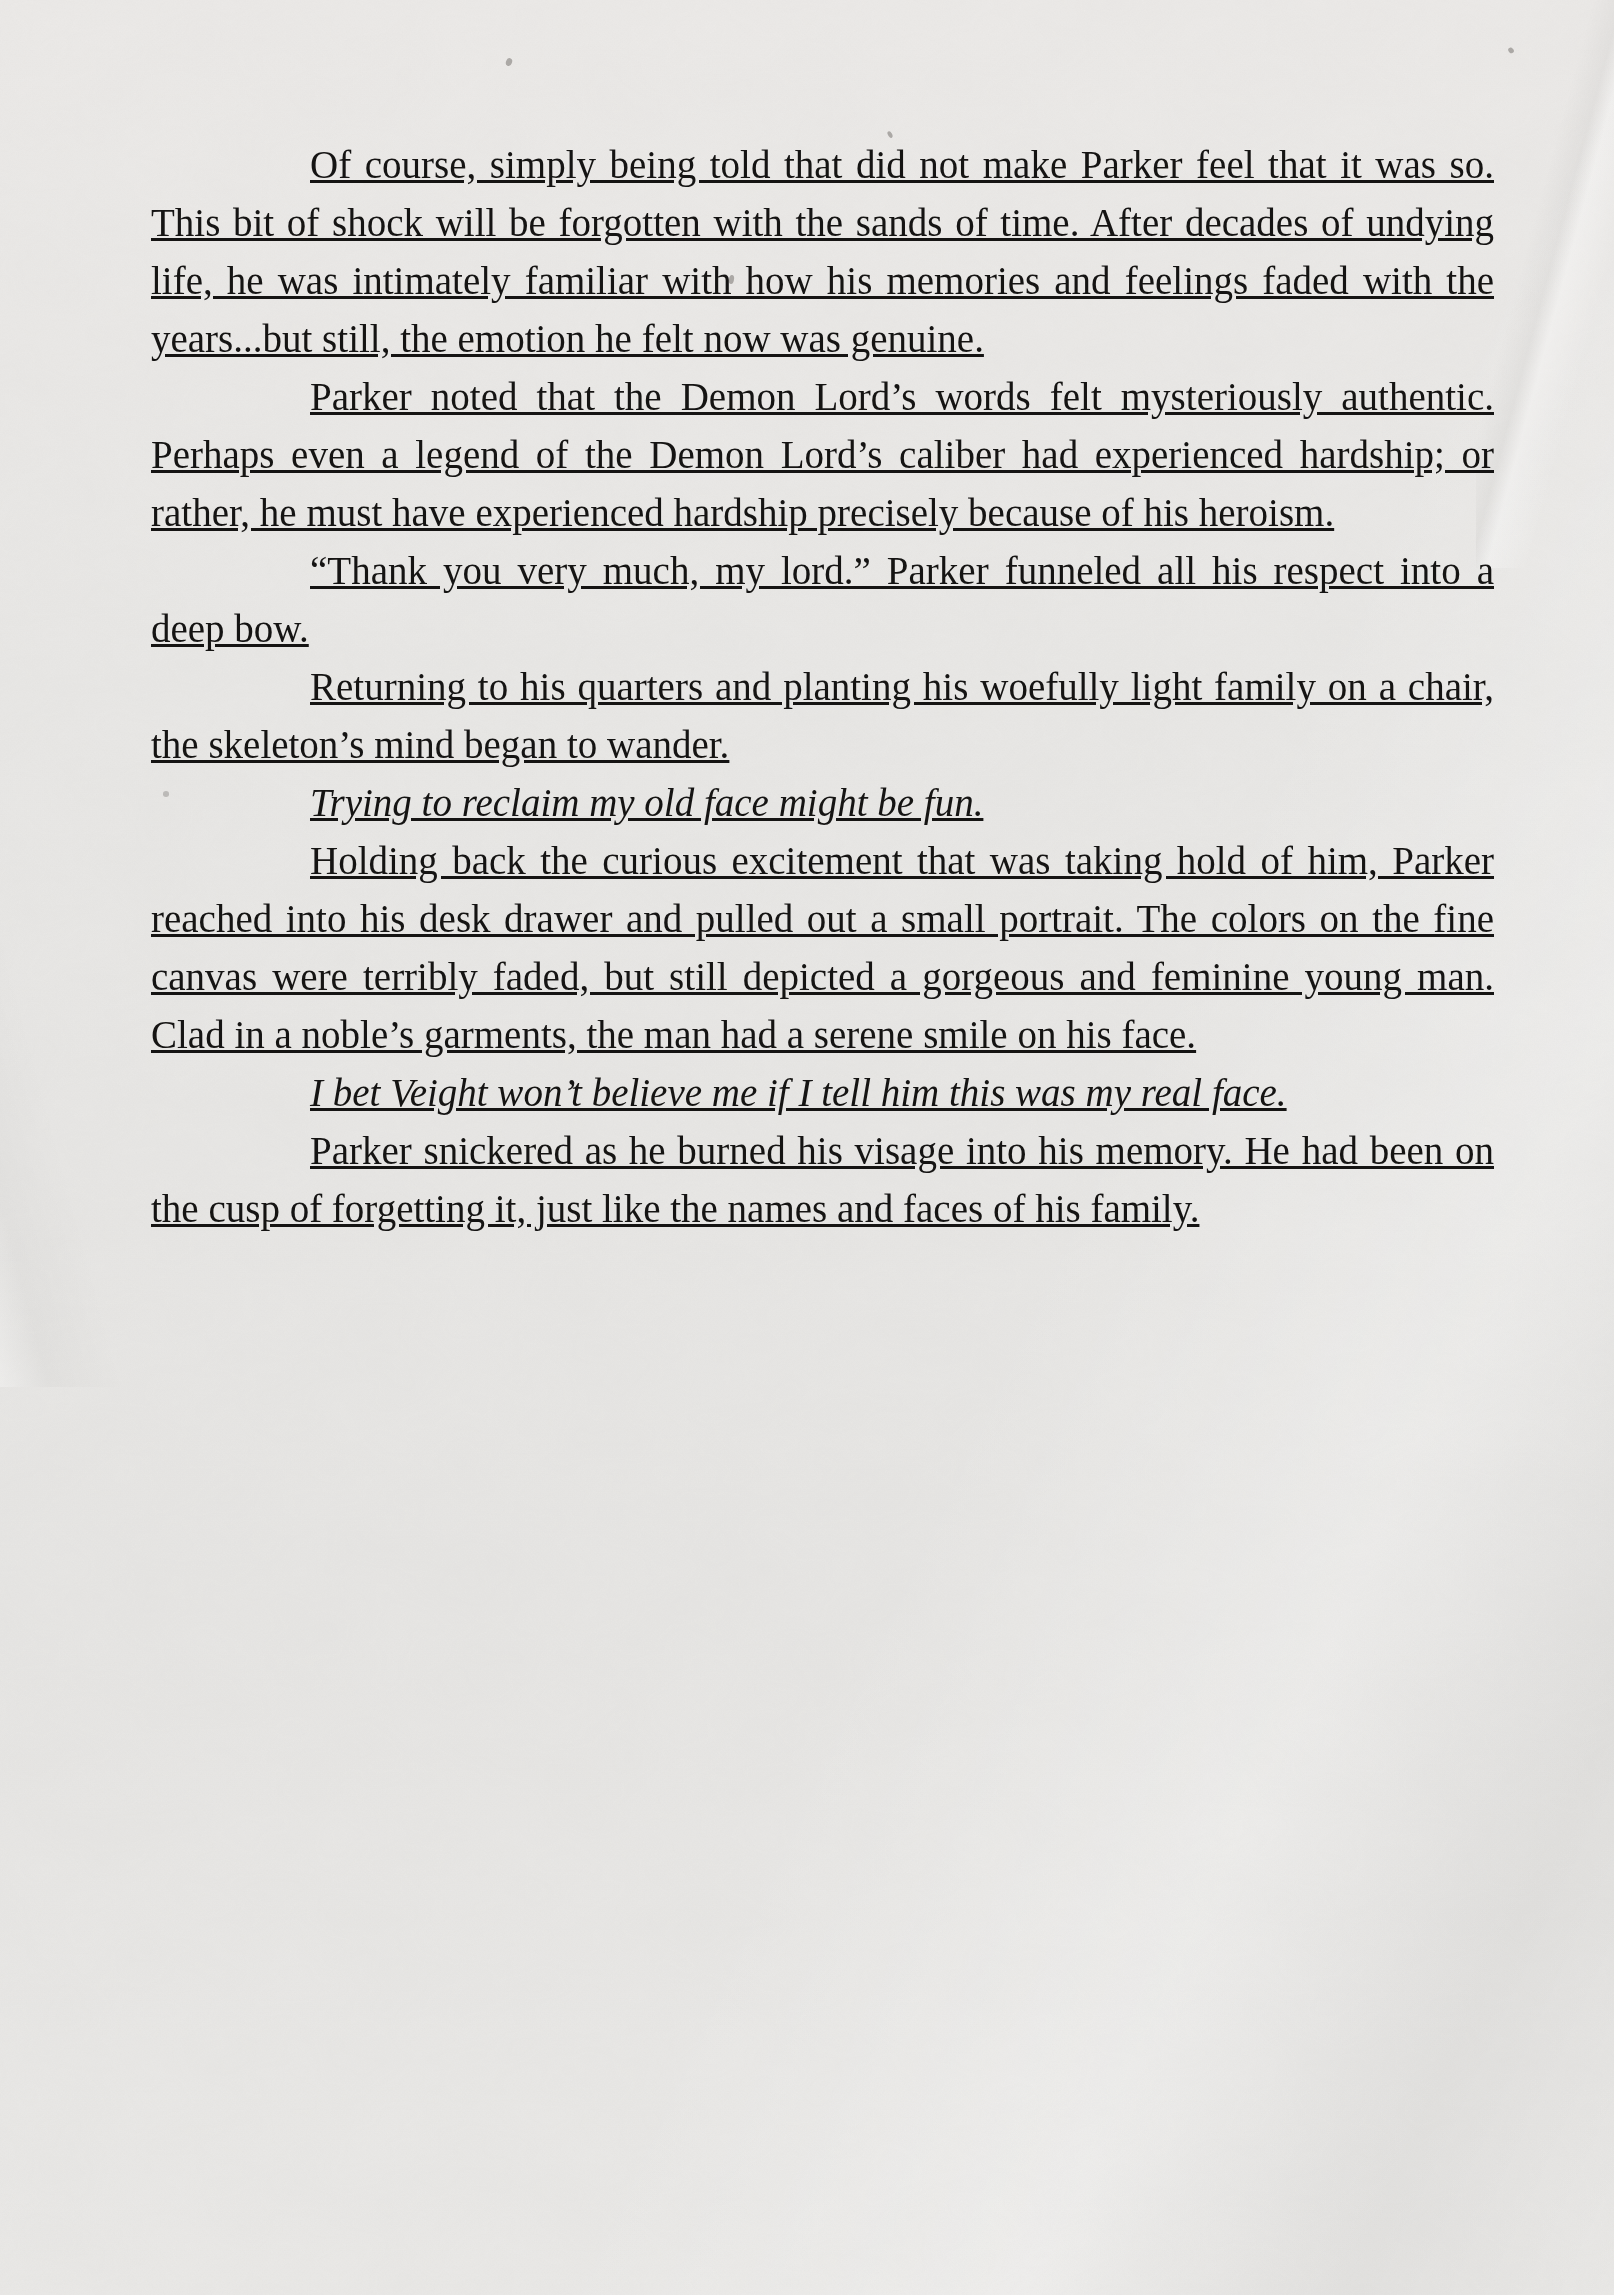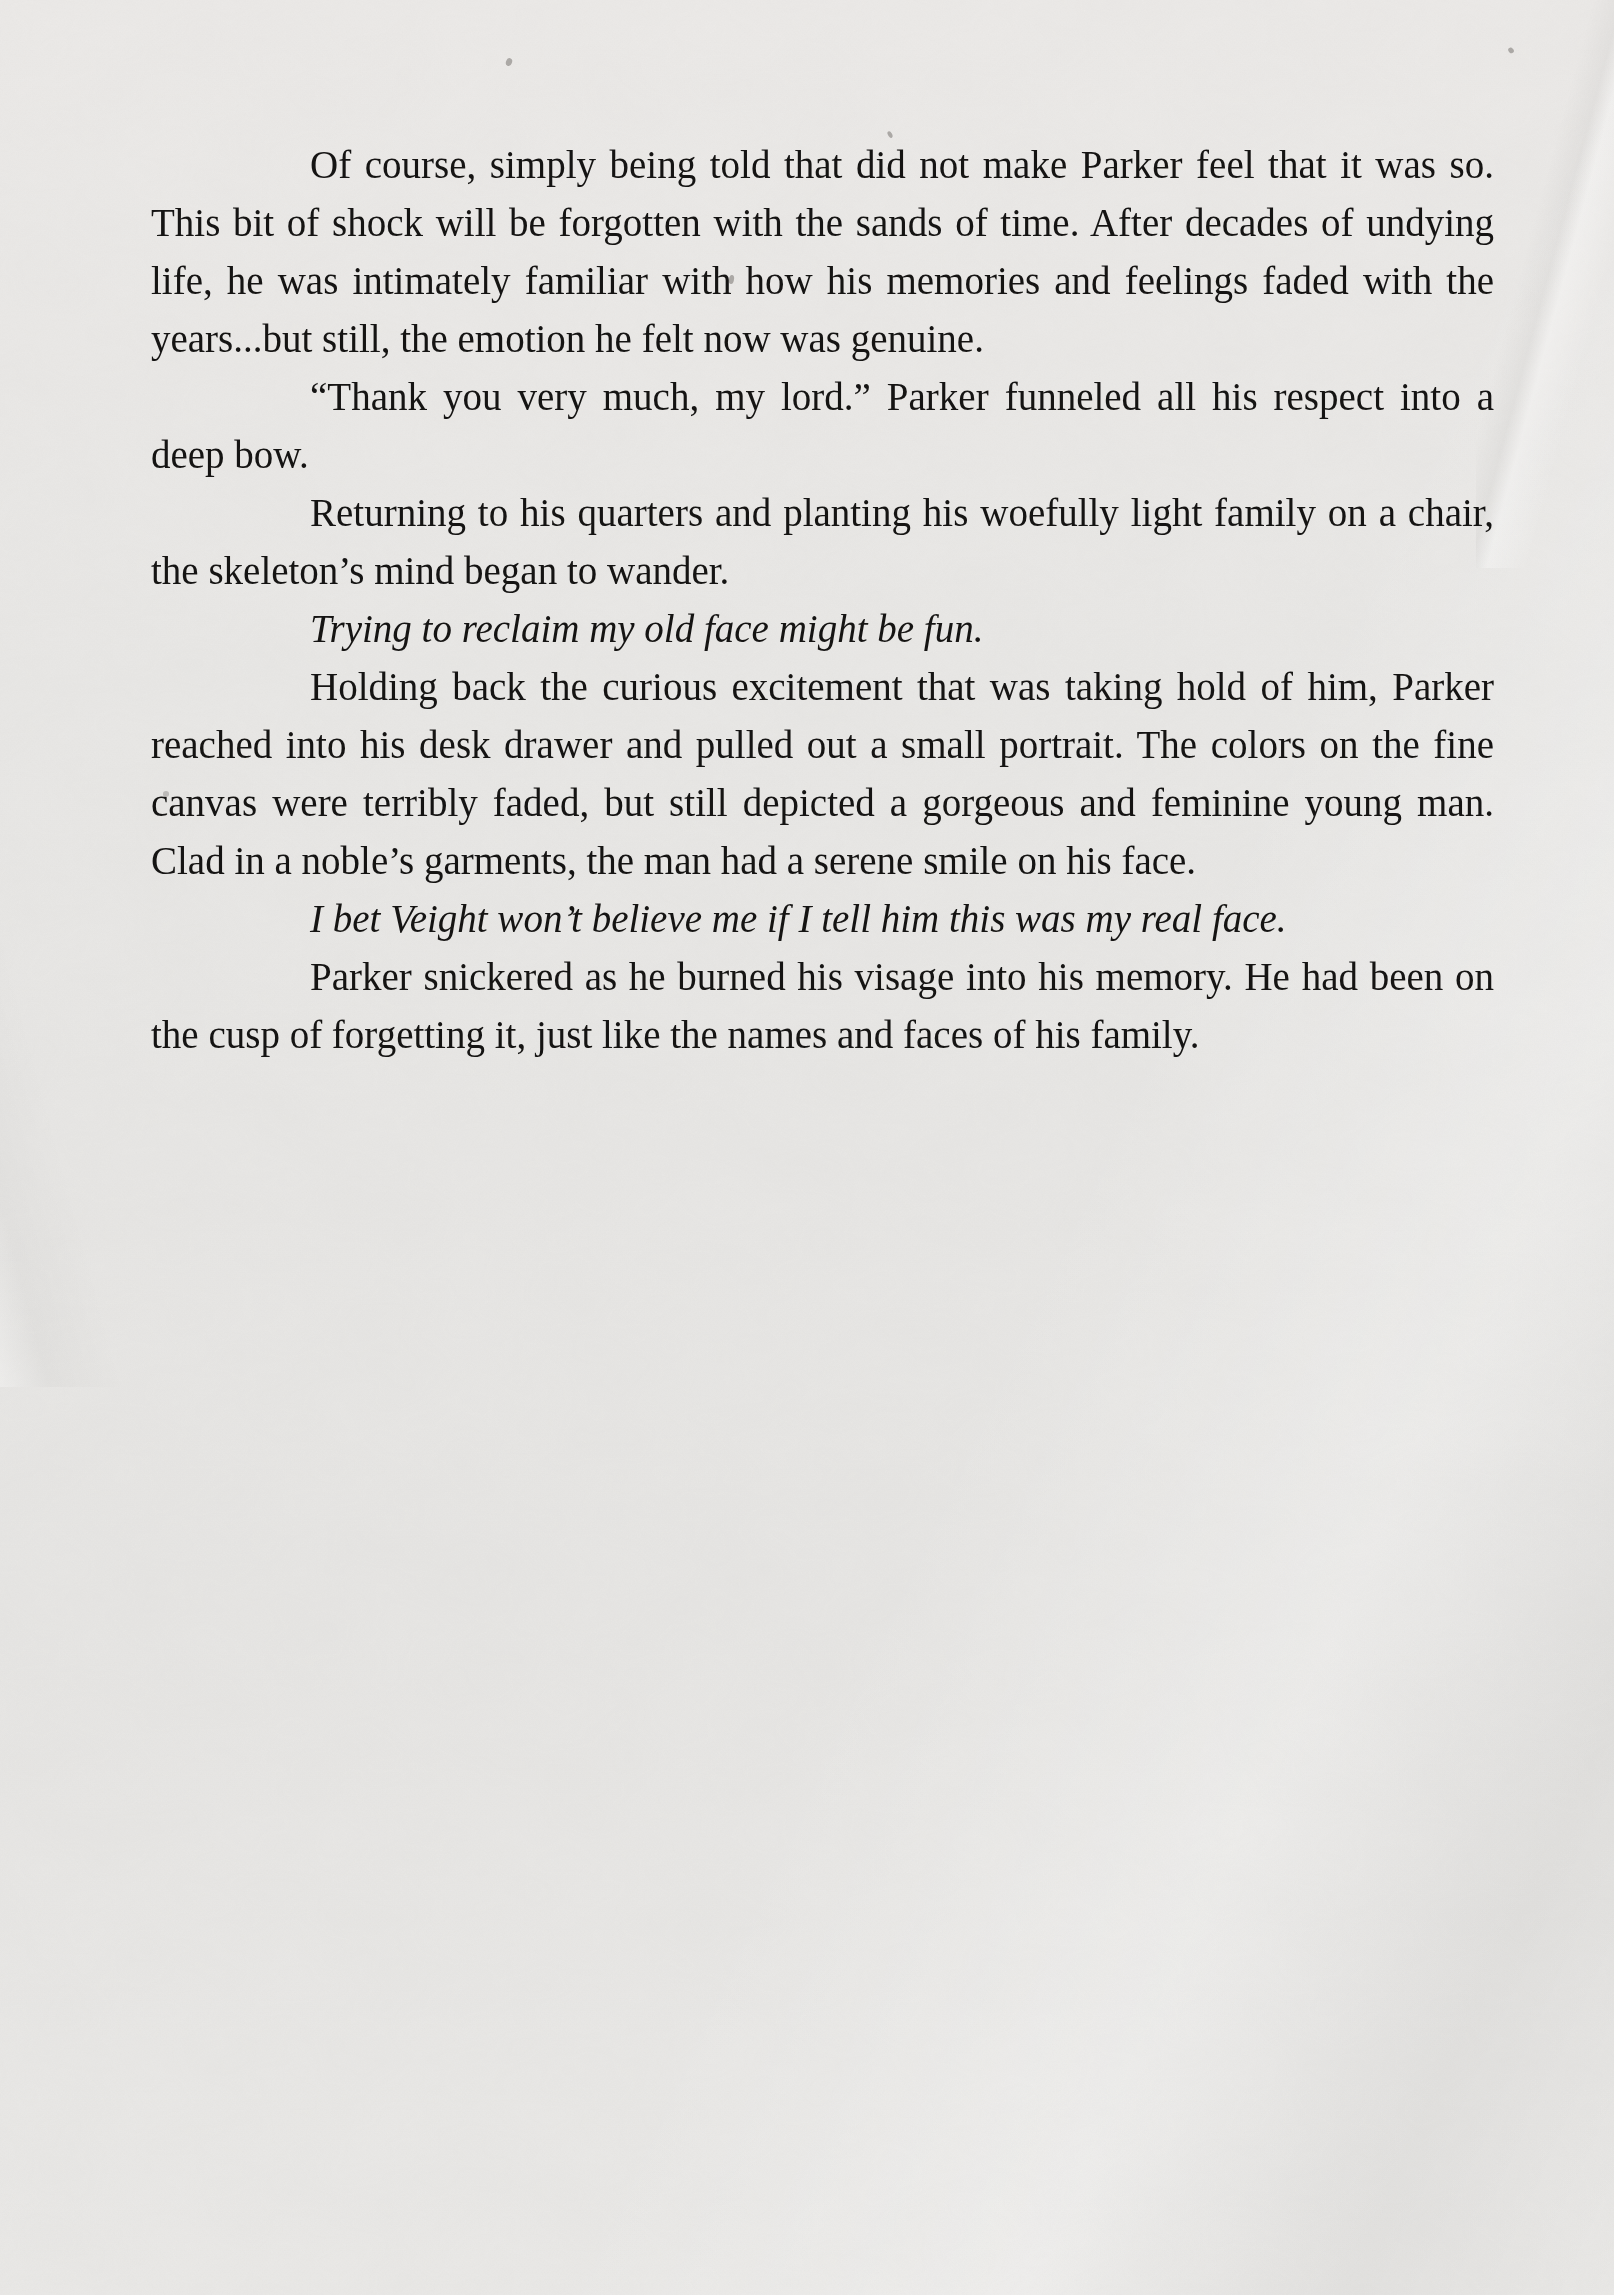--- a/index.html
+++ b/index.html
@@ -61,20 +61,21 @@
     width: 1343px;
     color: #151413;
     font-size: 39px;
     line-height: 58px;
   }
   .text-block p {
     margin: 0;
     padding: 0;
     text-indent: 159px;
     text-align: justify;
+    text-decoration: underline;
   }
   .text-block p.em {
     font-style: italic;
   }
 </style>
 </head>
 <body>
 
 <div class="paper"></div>
 
@@ -103,20 +104,21 @@
 <div class="crease-2"></div>
 <div class="speck s1"></div>
 <div class="speck s2"></div>
 <div class="speck s3"></div>
 <div class="speck s4"></div>
 <div class="speck s5"></div>
 <div class="speck s6"></div>
 
 <div class="text-block">
   <p>Of course, simply being told that did not make Parker feel that it was so. This bit of shock will be forgotten with the sands of time. After decades of undying life, he was intimately familiar with how his memories and feelings faded with the years...but still, the emotion he felt now was genuine.</p>
+  <p>Parker noted that the Demon Lord’s words felt mysteriously authentic. Perhaps even a legend of the Demon Lord’s caliber had experienced hardship; or rather, he must have experienced hardship precisely because of his heroism.</p>
   <p>“Thank you very much, my lord.” Parker funneled all his respect into a deep bow.</p>
   <p>Returning to his quarters and planting his woefully light family on a chair, the skeleton’s mind began to wander.</p>
   <p class="em">Trying to reclaim my old face might be fun.</p>
   <p>Holding back the curious excitement that was taking hold of him, Parker reached into his desk drawer and pulled out a small portrait. The colors on the fine canvas were terribly faded, but still depicted a gorgeous and feminine young man. Clad in a noble’s garments, the man had a serene smile on his face.</p>
   <p class="em">I bet Veight won’t believe me if I tell him this was my real face.</p>
   <p>Parker snickered as he burned his visage into his memory. He had been on the cusp of forgetting it, just like the names and faces of his family.</p>
 </div>
 
 
 </body></html>

